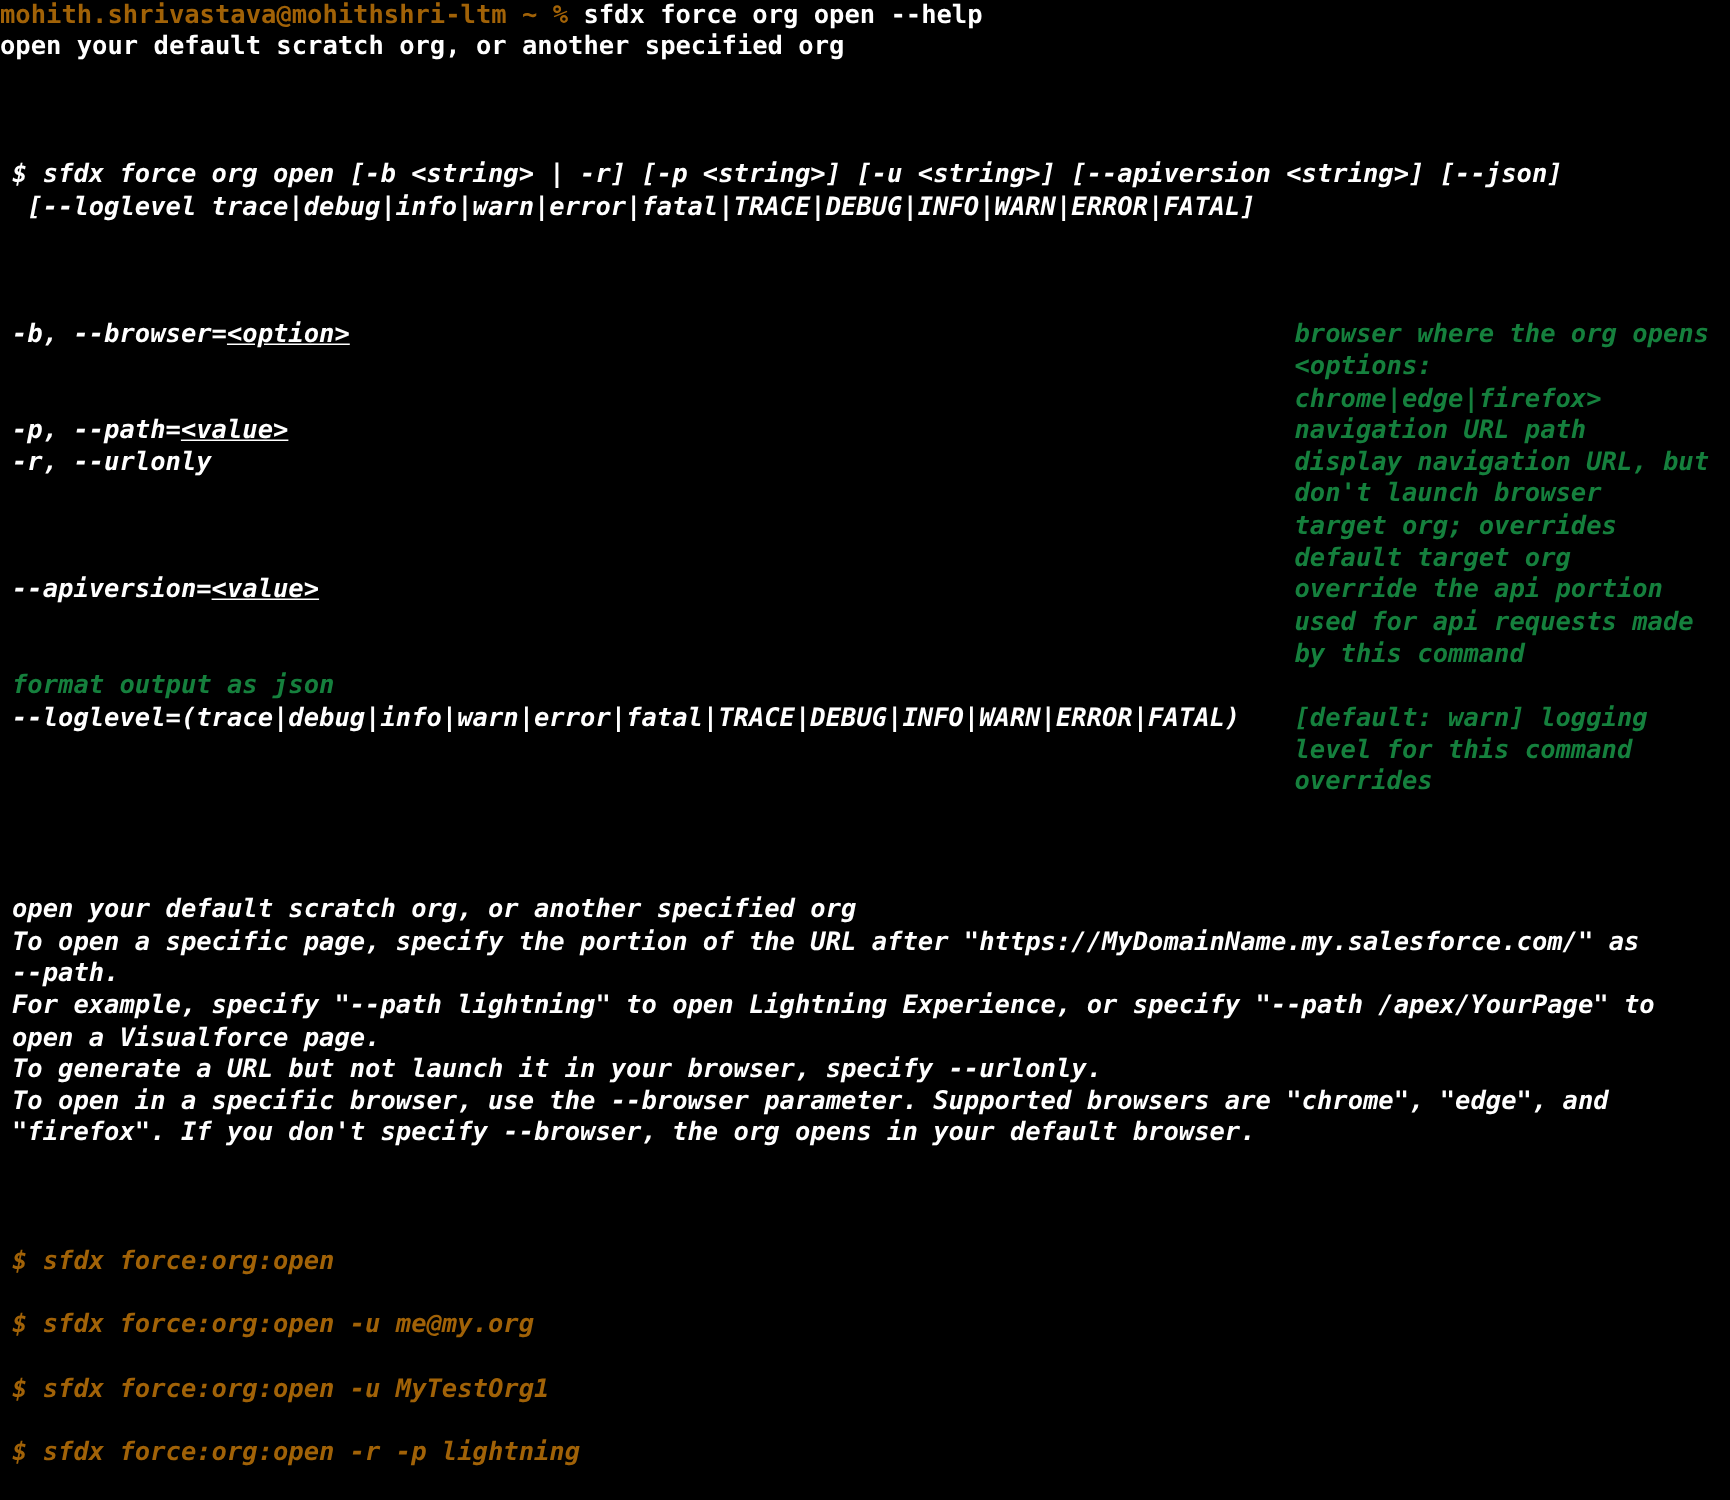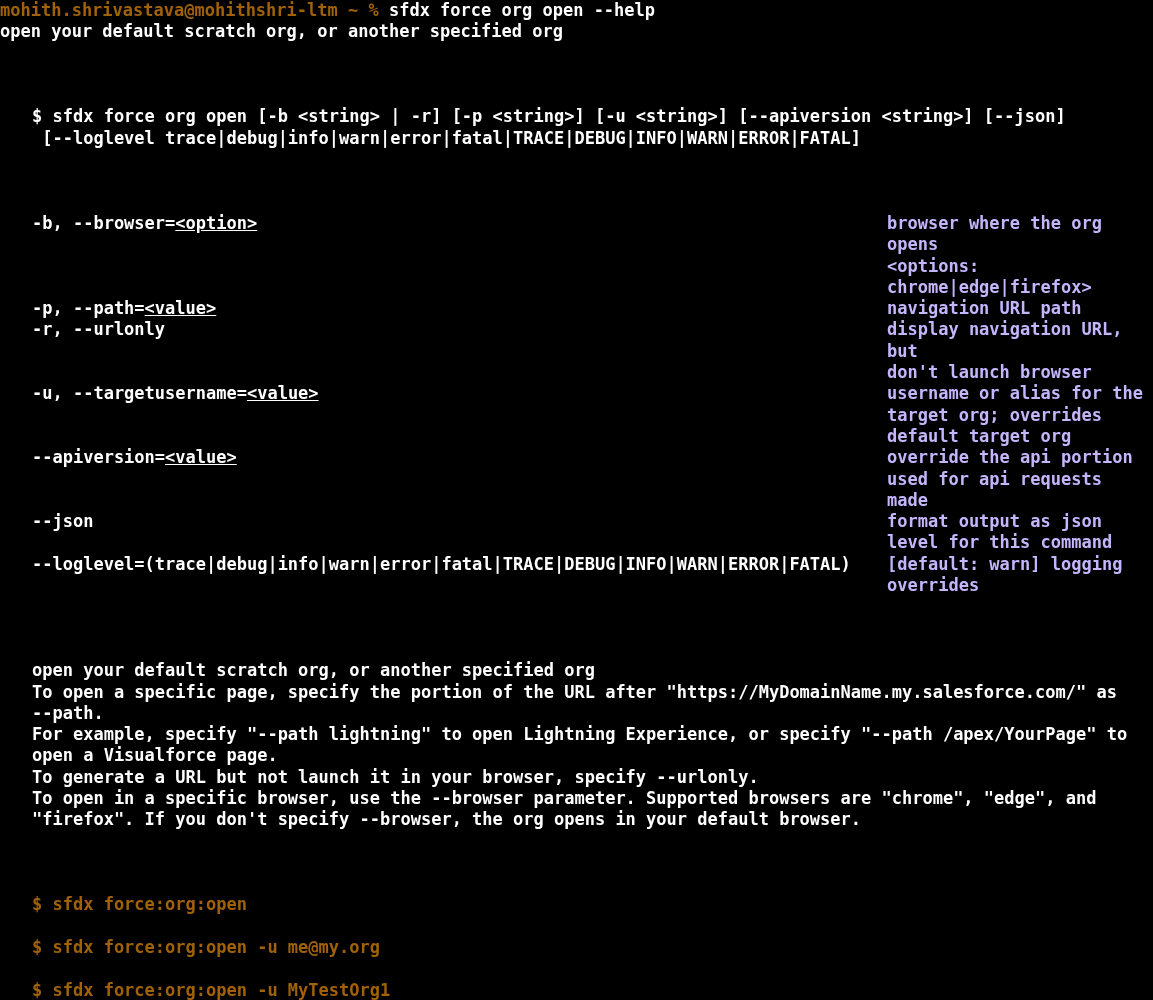--- a/index.html
+++ b/index.html
@@ -11,22 +11,22 @@
       font-size: 17px;
       line-height: 21.3px;
       font-weight: bold;
       width: 1153px;
     }
     .term-line { white-space: pre; }
     .dim { color: #a16207; }
     .u { text-decoration: underline; }
     .opt-row { display: flex; }
     .opt-left { width: 855px; flex-shrink: 0; white-space: pre; }
-    .opt-right { color: #c4b5fd; white-space: pre-wrap; }
-    .pad { padding-left: 32px; }
+    .opt-right { color: #15803d; white-space: pre-wrap; }
+    .pad { padding-left: 8px; font-style: italic; }
   </style>
 </head>
 <body>
 
 <div>
   <div class="term-line"><span class="dim">mohith.shrivastava@mohithshri-ltm ~ % </span><span>sfdx force org open --help</span></div>
   <div class="term-line">open your default scratch org, or another specified org</div>
 
   <div class="term-line">&nbsp;</div>
   <div class="term-line">&nbsp;</div>
@@ -60,53 +60,52 @@
   <div class="opt-row pad">
     <div class="opt-left"><span>-r, --urlonly</span></div>
     <div class="opt-right">display navigation URL, but</div>
   </div>
   <div class="opt-row pad">
     <div class="opt-left"></div>
       <div class="opt-right">don't launch browser</div>
   </div>
 
   <div class="opt-row pad">
-    <div class="opt-left"><span>-u, --targetusername=</span><span class="u">&lt;value&gt;</span></div>
-    <div class="opt-right">username or alias for the</div>
-  </div>
-  <div class="opt-row pad">
     <div class="opt-left"></div>
       <div class="opt-right">target org; overrides</div>
   </div>
   <div class="opt-row pad">
     <div class="opt-left"></div>
       <div class="opt-right">default target org</div>
   </div>
 
   <div class="opt-row pad">
     <div class="opt-left"><span>--apiversion=</span><span class="u">&lt;value&gt;</span></div>
     <div class="opt-right">override the api portion</div>
   </div>
   <div class="opt-row pad">
     <div class="opt-left"></div>
       <div class="opt-right">used for api requests made</div>
   </div>
+  <div class="opt-row pad">
+    <div class="opt-left"></div>
+      <div class="opt-right">by this command</div>
+  </div>
 
   <div class="opt-row pad">
-    <div class="opt-left"><span>--json</span></div>
     <div class="opt-right">format output as json</div>
   </div>
 
   <div class="opt-row pad">
+    <div class="opt-left"><span>--loglevel=(trace|debug|info|warn|error|fatal|TRACE|DEBUG|INFO|WARN|ERROR|FATAL)</span></div>
+    <div class="opt-right">[default: warn] logging</div>
+  </div>
+  <div class="opt-row pad">
     <div class="opt-left"></div>
       <div class="opt-right">level for this command</div>
-  </div>
-  <div class="opt-row pad">
-    <div class="opt-left"><span>--loglevel=(trace|debug|info|warn|error|fatal|TRACE|DEBUG|INFO|WARN|ERROR|FATAL)</span></div>
-    <div class="opt-right">[default: warn] logging</div>
   </div>
   <div class="opt-row pad">
     <div class="opt-left"></div>
       <div class="opt-right">overrides</div>
   </div>
 
   <div class="term-line">&nbsp;</div>
   <div class="term-line">&nbsp;</div>
   <div class="term-line">&nbsp;</div>
 

